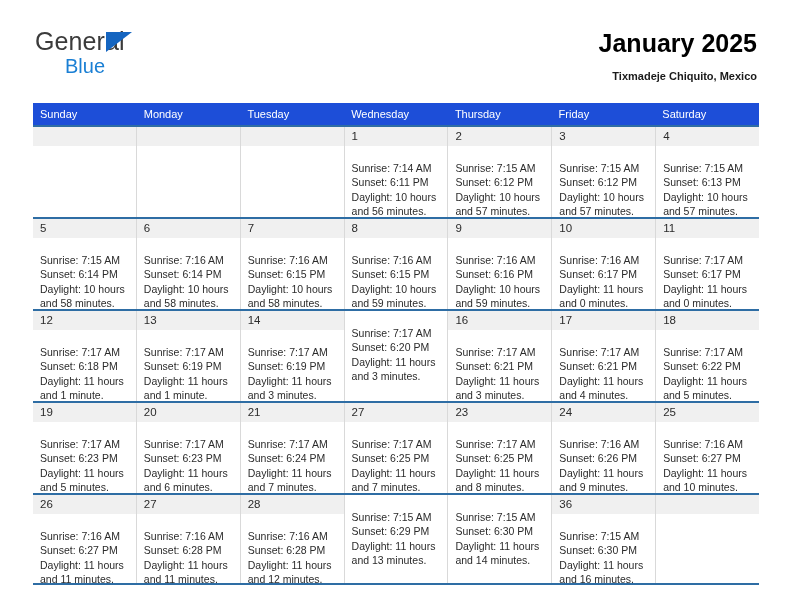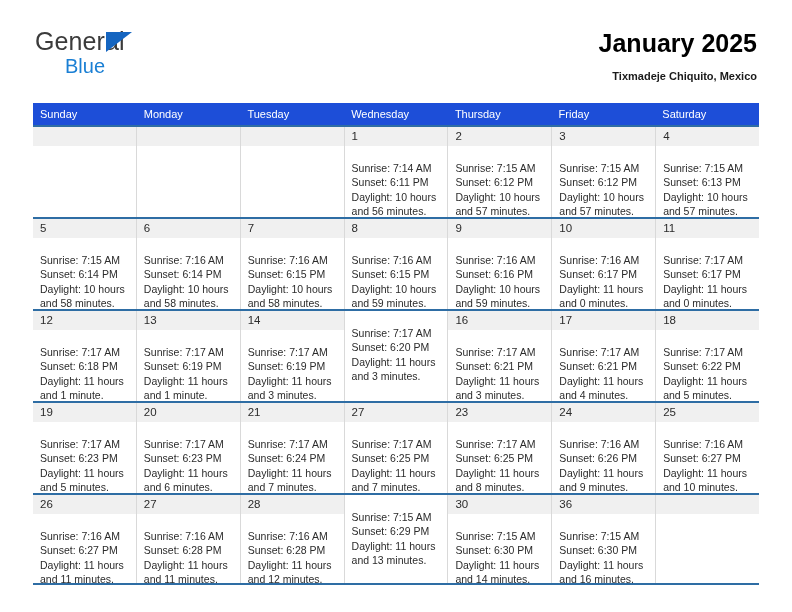--- a/index.html
+++ b/index.html
@@ -465,21 +465,20 @@
       </div>
       <div class="day-cell">
         <div class="day-body">
           <div>Sunrise: 7:15 AM</div>
           <div>Sunset: 6:29 PM</div>
           <div>Daylight: 11 hours</div>
           <div>and 13 minutes.</div>
         </div>
       </div>
       <div class="day-cell">
-        <div class="day-num-band">30</div>
         <div class="day-body">
           <div>Sunrise: 7:15 AM</div>
           <div>Sunset: 6:30 PM</div>
           <div>Daylight: 11 hours</div>
           <div>and 14 minutes.</div>
         </div>
       </div>
       <div class="day-cell">
         <div class="day-num-band">36</div>
         <div class="day-body">

